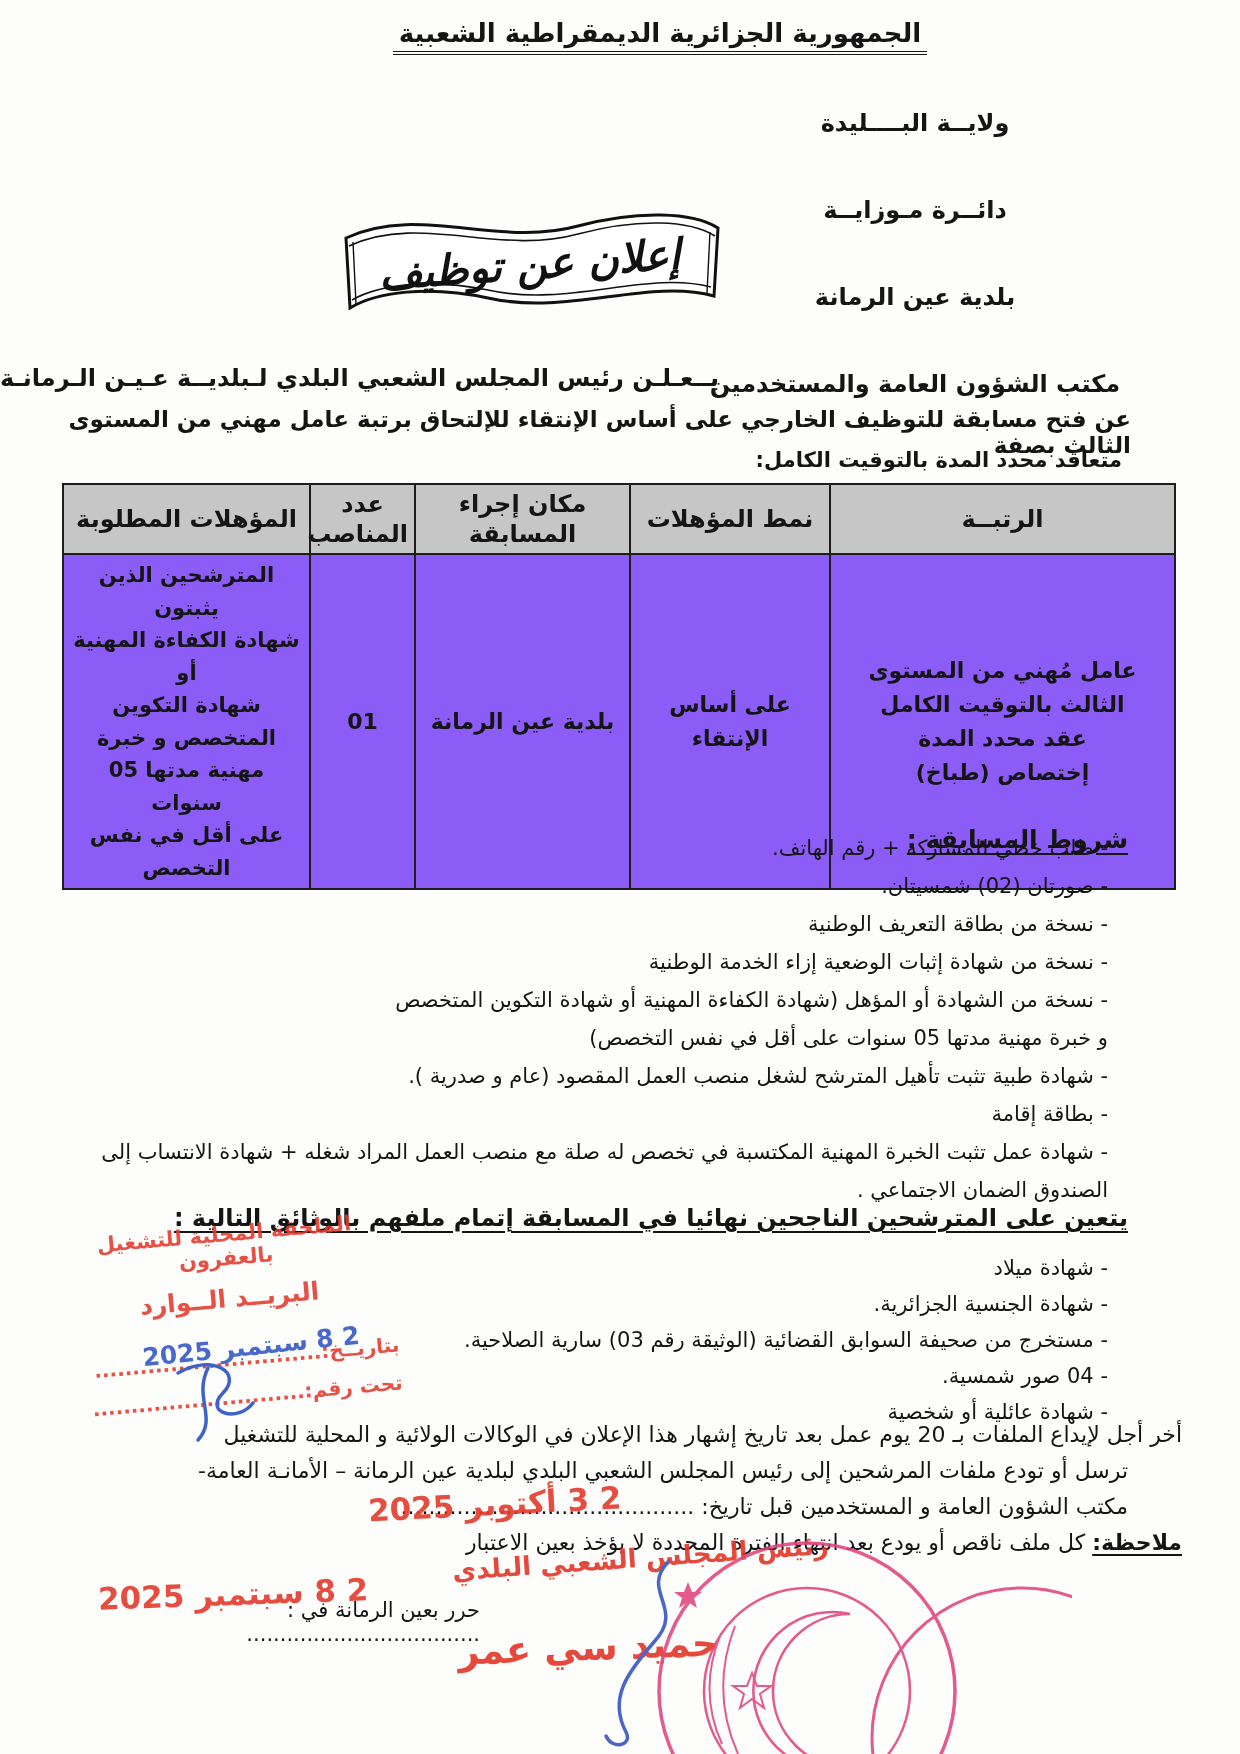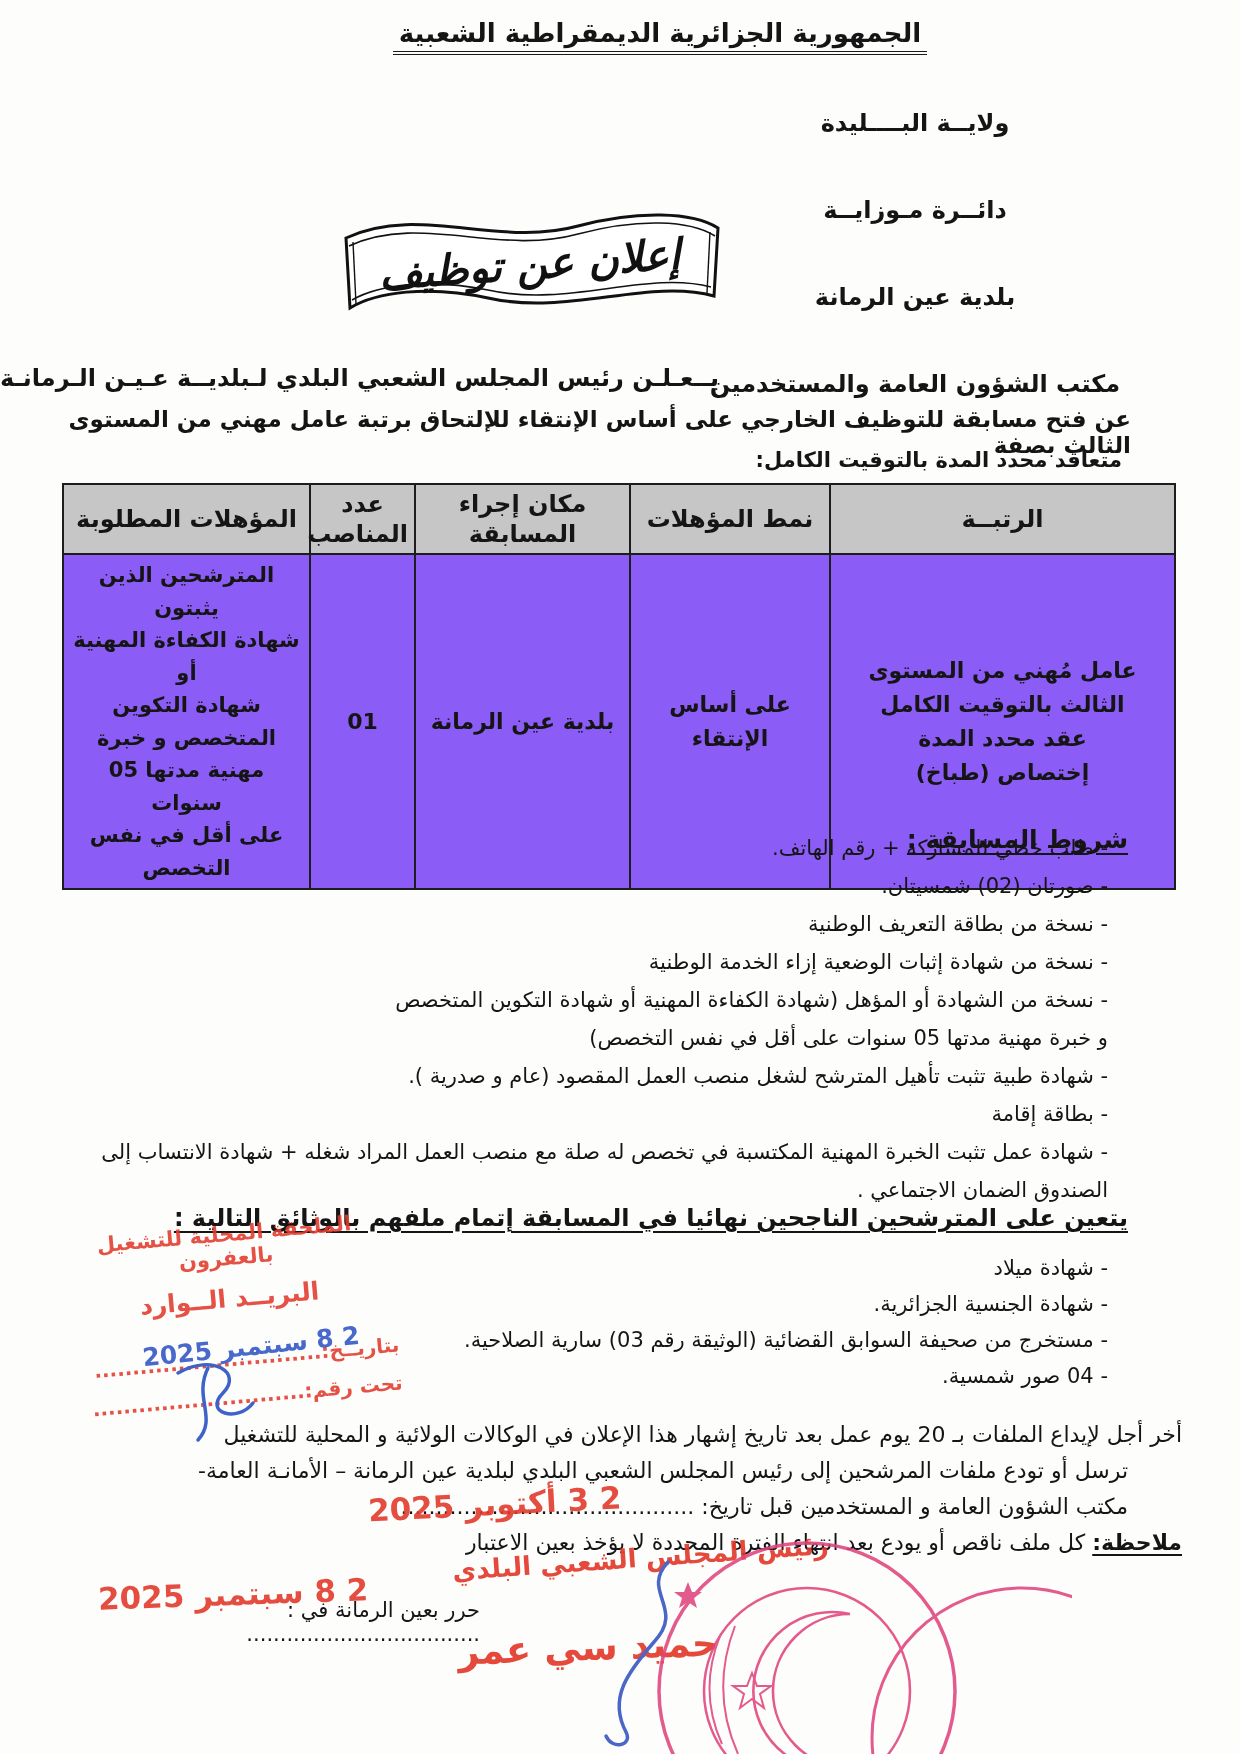--- a/index.html
+++ b/index.html
@@ -144,20 +144,21 @@
     <div class="li ml">- شهادة عمل تثبت الخبرة المهنية المكتسبة في تخصص له صلة مع منصب العمل المراد شغله + شهادة الانتساب إلى
 الصندوق الضمان الاجتماعي .</div>
   </div>
 
   <div class="abs sec-title docs-title">يتعين على المترشحين الناجحين نهائيا في المسابقة إتمام ملفهم بالوثائق التالية :</div>
   <div class="abs docs-list">
     <div class="li">- شهادة ميلاد</div>
     <div class="li">- شهادة الجنسية الجزائرية.</div>
     <div class="li">- مستخرج من صحيفة السوابق القضائية (الوثيقة رقم 03) سارية الصلاحية.</div>
     <div class="li">- 04 صور شمسية.</div>
+    <div class="li">- شهادة عائلية أو شخصية</div>
   </div>
 
   <div class="abs deadline">
     <span>أخر أجل لإيداع الملفات بـ </span><span class="b">20 يوم عمل</span><span> بعد  تاريخ إشهار هذا الإعلان في الوكالات الولائية و المحلية للتشغيل</span>
   </div>
   <div class="abs sendline">ترسل أو تودع ملفات المرشحين إلى رئيس المجلس الشعبي البلدي لبلدية عين الرمانة – الأمانـة العامة-</div>
   <div class="abs beforeline">مكتب الشؤون العامة و المستخدمين قبل تاريخ: ..........................................</div>
   <div class="abs noteline">
     <span class="note-label">ملاحظة:</span><span>  كل ملف ناقص أو يودع بعد انتهاء الفترة المحددة لا يؤخذ بعين الاعتبار</span>
   </div>

